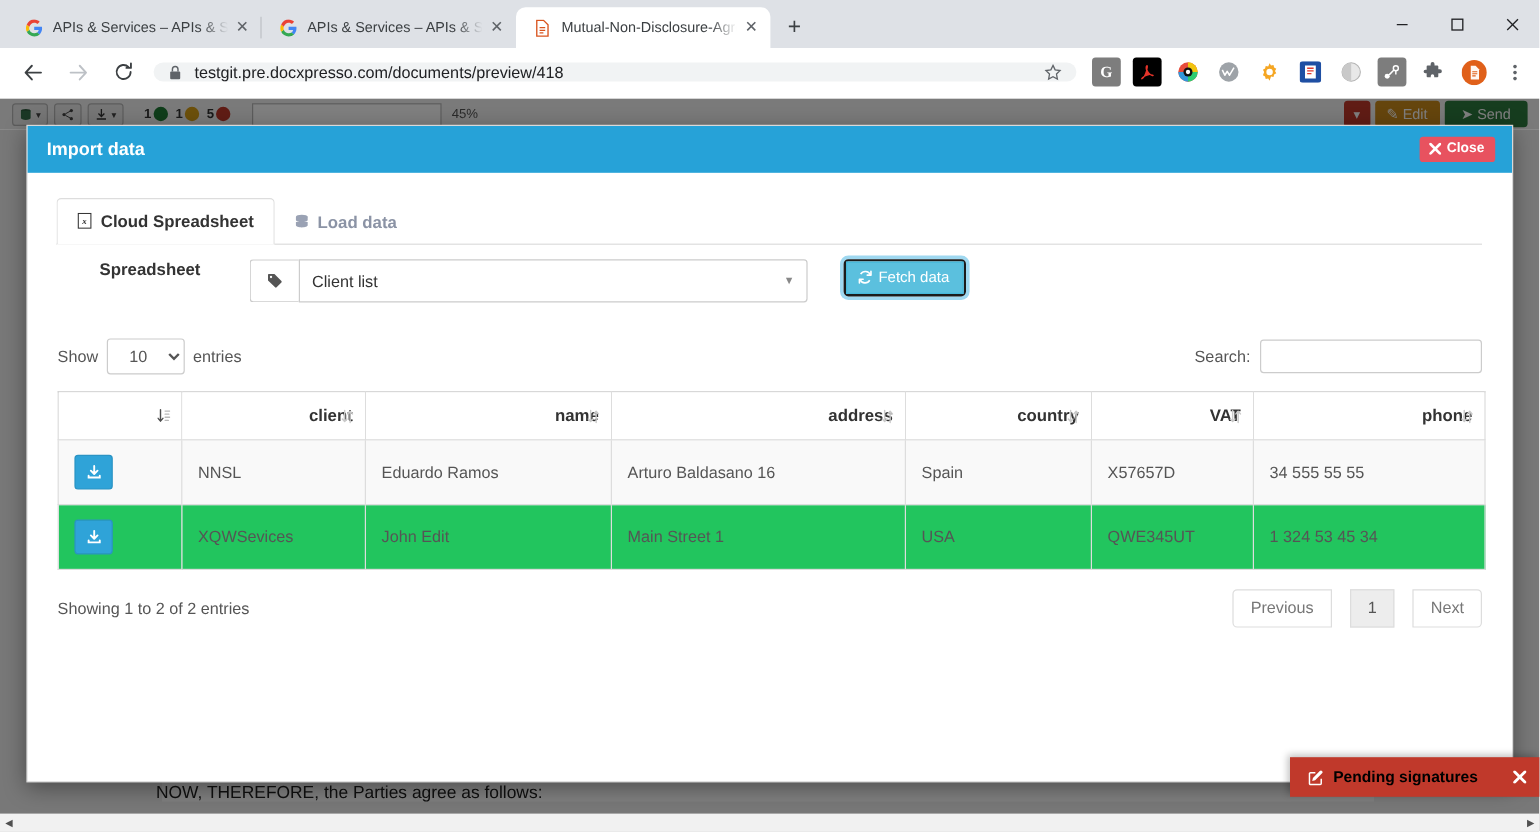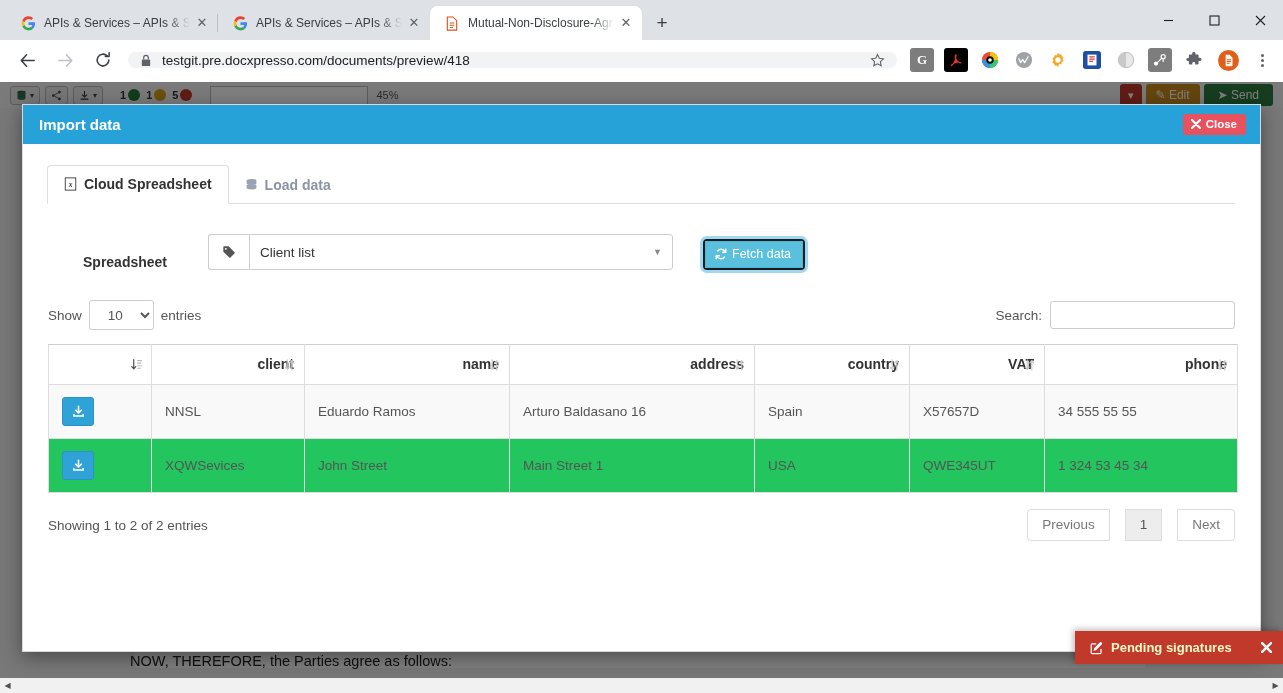--- a/index.html
+++ b/index.html
@@ -265,22 +265,22 @@
   .tab-item.active {
     color: #333333;
     background: #fff;
     border: 1px solid #dddddd;
     border-bottom: 1px solid #ffffff;
     border-radius: 4px 4px 0 0;
   }
 
   .form-row {
     display: flex;
-    align-items: flex-end;
-    margin-top: 30px;
+    align-items: flex-start;
+    margin-top: 12px;
     padding-left: 35px;
   }
   .form-label {
     font-size: 14px;
     font-weight: bold;
     color: #333;
     width: 125px;
   }
   .select-group {
     display: flex;
@@ -434,21 +434,21 @@
   .page-btn:first-child { border-radius: 4px 0 0 4px; }
   .page-btn:last-child { border-radius: 0 4px 4px 0; }
   .page-btn.current { background: #ededed; color: #555; }
 
   
   .pending {
     position: absolute;
     right: 0; bottom: 29px;
     width: 208px; height: 33px;
     background: #c0392b;
-    color: #fef9c3;
+    color: #000000;
     display: flex;
     align-items: center;
     padding: 0 11px 0 15px;
     font-size: 13px;
     font-weight: bold;
     z-index: 60;
     box-shadow: -2px -2px 6px rgba(0,0,0,0.25);
   }
   .pending .ps-label { display:flex; align-items:center; gap:7px; }
   .pending .ps-close { margin-left: auto; font-size: 13px; }
@@ -861,21 +861,21 @@
               <div class="dl-btn">
                 <span>
                   <svg width="13" height="13" viewBox="0 0 14 14">
                       <path d="M7 1.5v6.2M4 5.6L7 8.6l3-3" fill="none" stroke="#fff" stroke-width="1.7" stroke-linecap="round" stroke-linejoin="round"></path>
                       <path d="M2 10.2v1.6h10v-1.6" fill="none" stroke="#fff" stroke-width="1.7" stroke-linecap="round"></path>
                     </svg>
                 </span>
               </div>
             </td>
             <td>XQWSevices</td>
-            <td>John Street</td>
+            <td>John Edit</td>
             <td>Main Street 1</td>
             <td>USA</td>
             <td>QWE345UT</td>
             <td>1 324 53 45 34</td>
           </tr>
         </tbody>
       </table>
 
       <div class="datatable-bottom">
         <div class="dt-info">Showing 1 to 2 of 2 entries</div>

